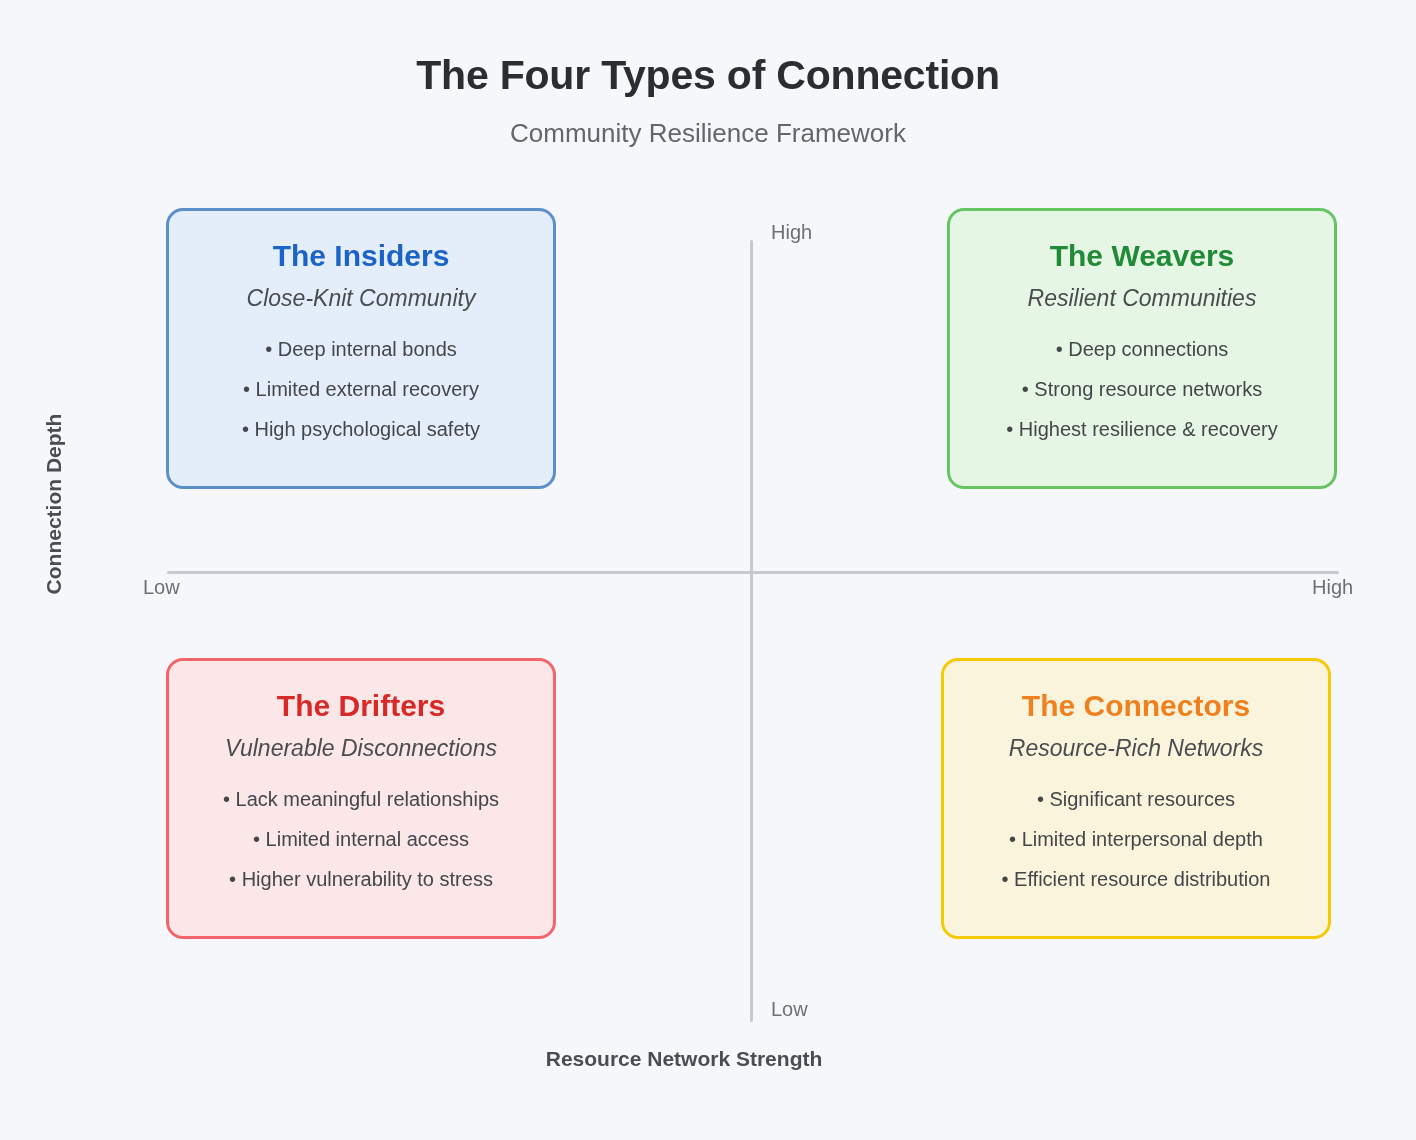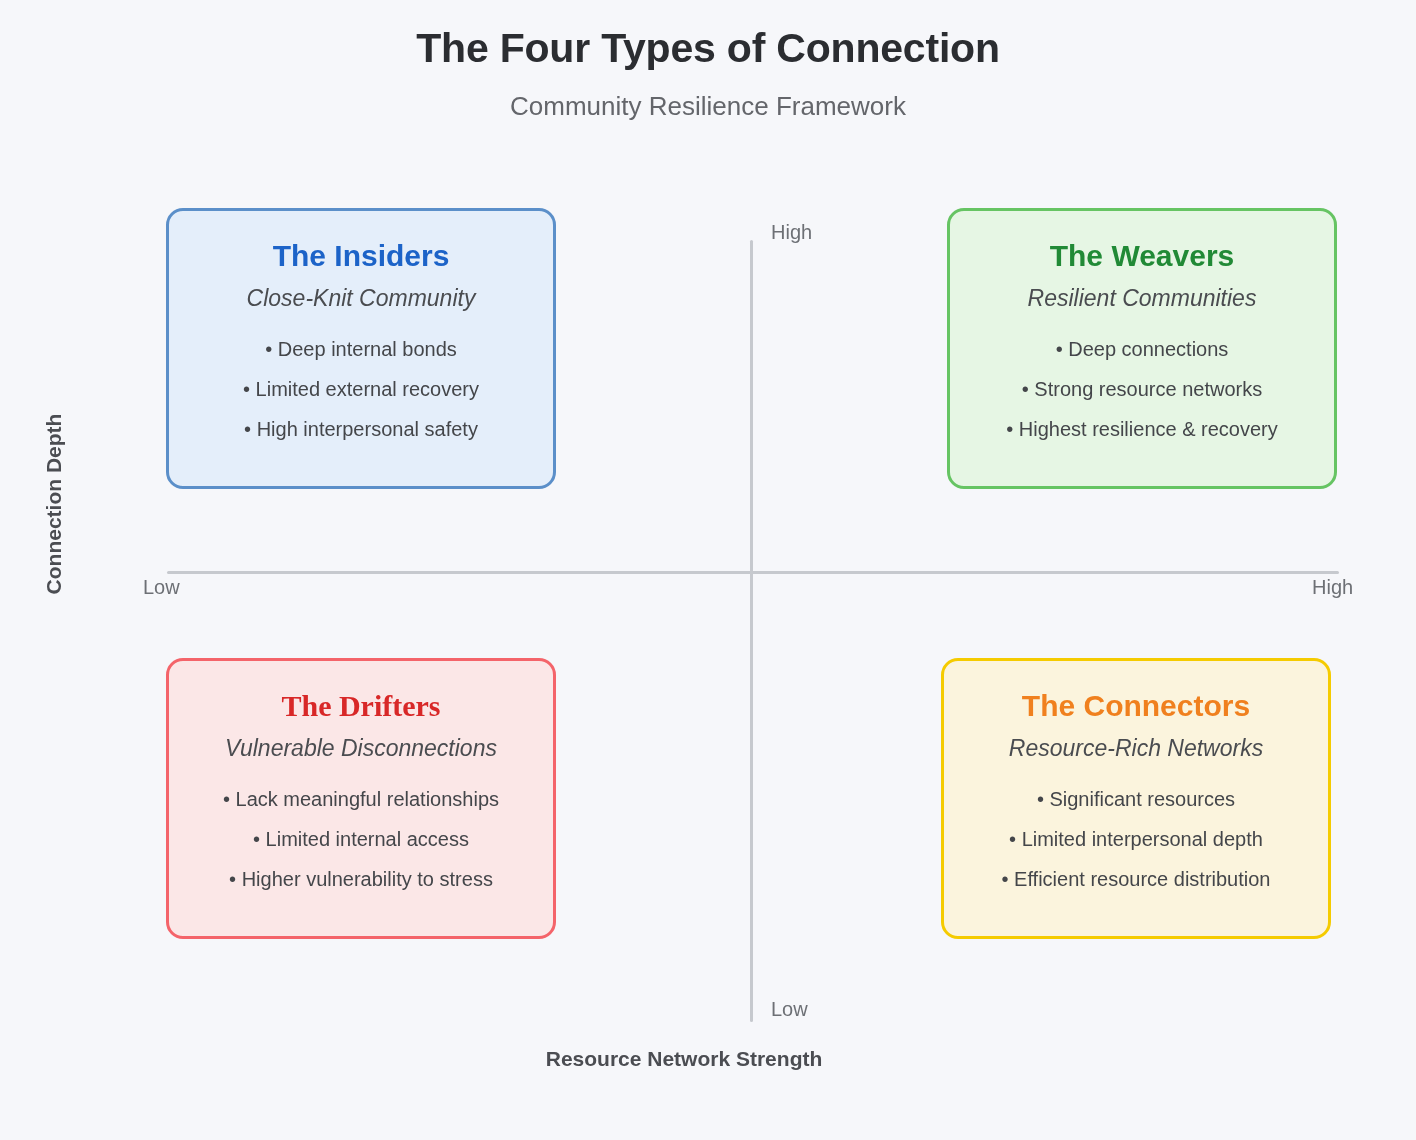--- a/index.html
+++ b/index.html
@@ -18,21 +18,21 @@
   
   .title-block {
     position: absolute;
     top: 0;
     left: 0;
     width: 1416px;
     text-align: center;
   }
   .main-title {
     margin: 0;
-    padding-top: 25px;
+    padding-top: 52px;
     font-size: 41px;
     font-weight: bold;
     color: #2b2d31;
     letter-spacing: -0.2px;
   }
   .sub-title {
     margin: 0;
     padding-top: 19px;
     font-size: 26px;
     font-weight: normal;
@@ -154,36 +154,36 @@
 
 <div class="axis-title-x">Resource Network Strength</div>
 <div class="axis-title-y">Connection Depth</div>
 
 <div class="card card-insiders" style="border-color:#5b8fc9; background:#e4eefa;">
   <div class="card-title" style="color:#1c63c8;">The Insiders</div>
   <div class="card-subtitle">Close-Knit Community</div>
   <ul class="card-list">
     <li>• Deep internal bonds</li>
     <li>• Limited external recovery</li>
-    <li>• High interpersonal safety</li>
+    <li>• High psychological safety</li>
   </ul>
 </div>
 
 <div class="card card-weavers" style="border-color:#66c463; background:#e6f6e4;">
   <div class="card-title" style="color:#218a36;">The Weavers</div>
   <div class="card-subtitle">Resilient Communities</div>
   <ul class="card-list">
     <li>• Deep connections</li>
     <li>• Strong resource networks</li>
     <li>• Highest resilience &amp; recovery</li>
   </ul>
 </div>
 
 <div class="card card-drifters" style="border-color:#f4646a; background:#fbe7e7;">
-  <div class="card-title" style="color:#d82828;font-family:Liberation Serif, serif;">The Drifters</div>
+  <div class="card-title" style="color:#d82828;">The Drifters</div>
   <div class="card-subtitle">Vulnerable Disconnections</div>
   <ul class="card-list">
     <li>• Lack meaningful relationships</li>
     <li>• Limited internal access</li>
     <li>• Higher vulnerability to stress</li>
   </ul>
 </div>
 
 <div class="card card-connectors" style="border-color:#f5cb00; background:#fbf4dd;">
   <div class="card-title" style="color:#f0801e;">The Connectors</div>

